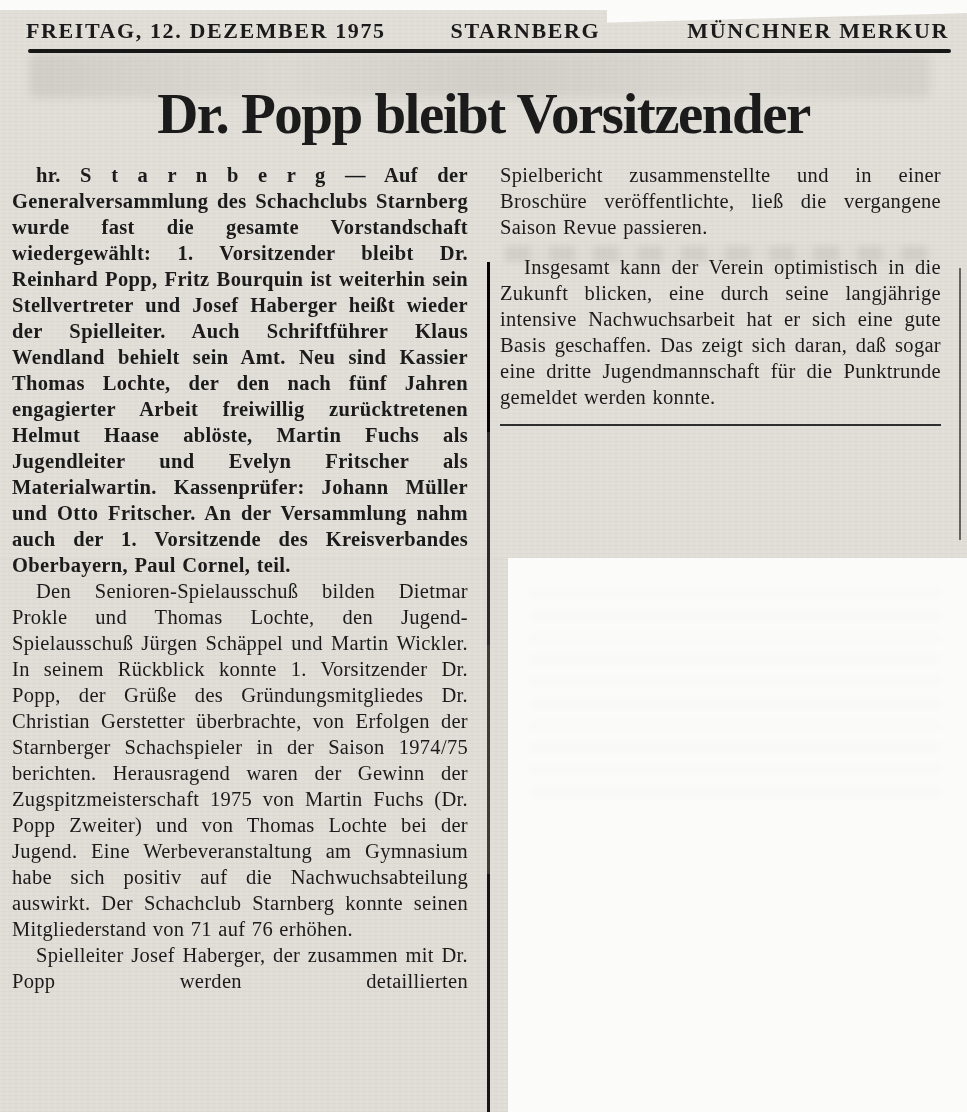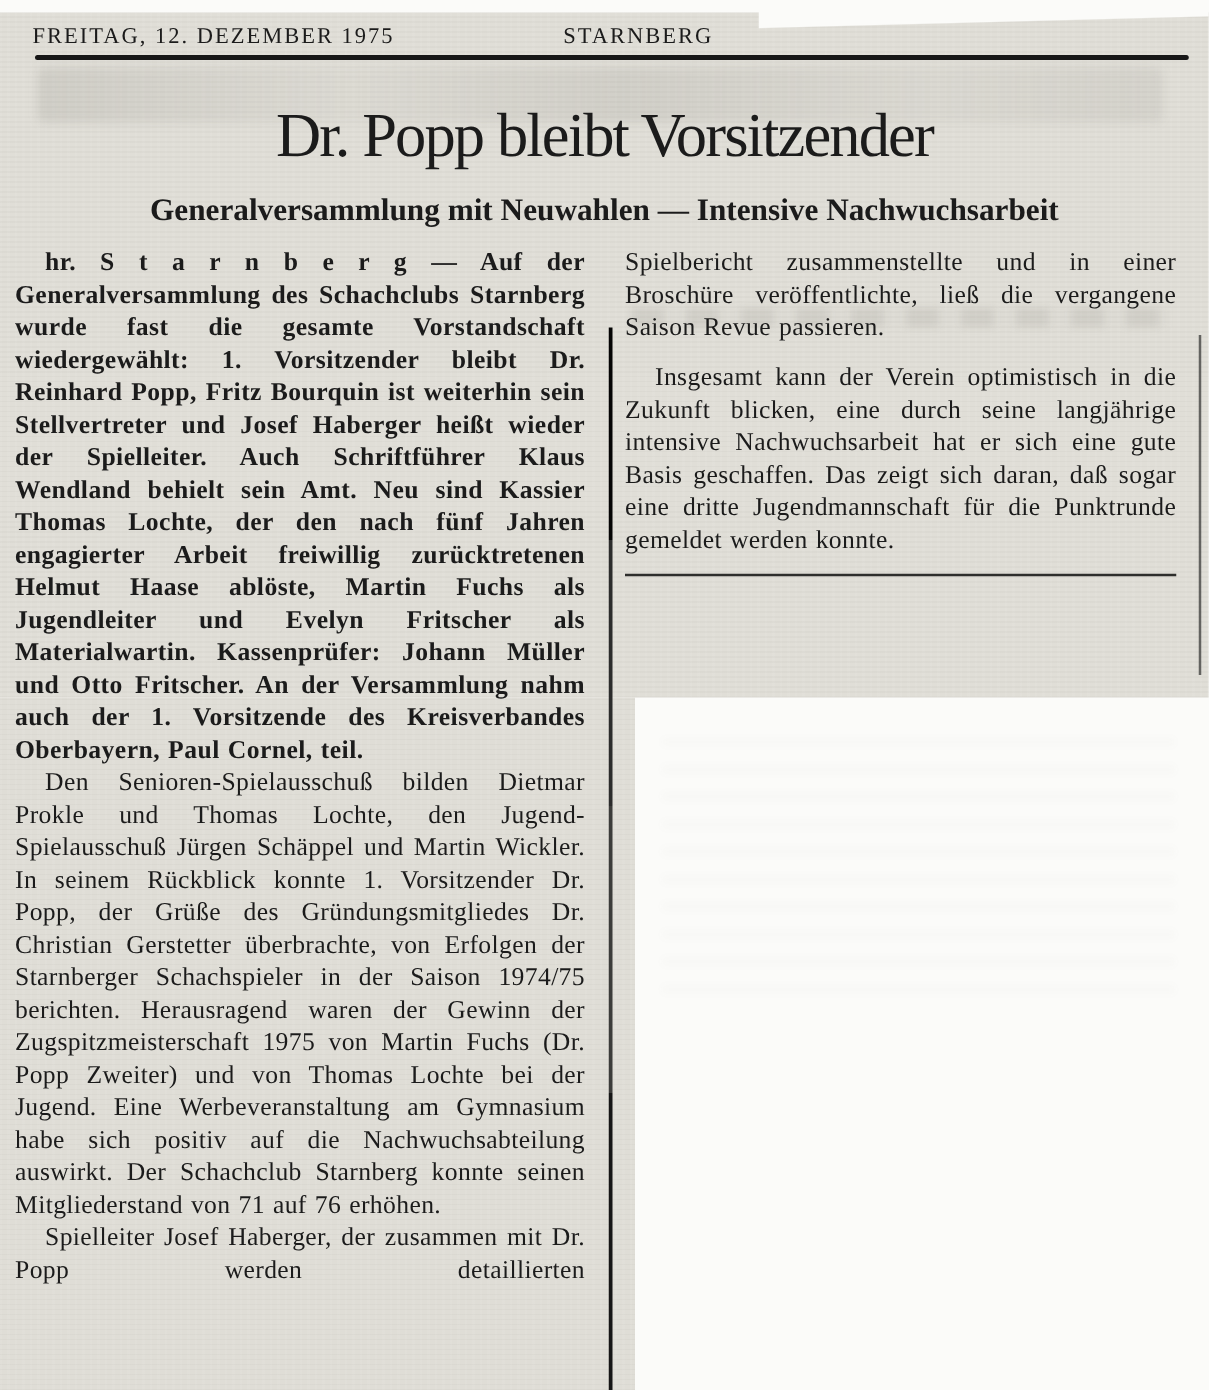--- a/index.html
+++ b/index.html
@@ -47,30 +47,30 @@
     filter:blur(3px);opacity:.5;
   }
 
   .content{position:relative;z-index:2;}
 
   
   .masthead{
     display:grid;grid-template-columns:46% 22% 32%;
     align-items:baseline;
     margin:18px 18px 0 26px;
-    font-size:18px;letter-spacing:1.6px;font-weight:400;
+    font-size:22px;letter-spacing:1.6px;font-weight:700;
   }
   .m-section{text-align:left;}
   .m-paper{text-align:right;}
   .masthead-rule{height:4px;background:#171717;margin:5px 16px 0 28px;border-radius:2px;}
 
   
   .headline{
     margin:26px 10px 0 10px;text-align:center;
-    font-size:50px;line-height:69px;font-weight:400;letter-spacing:-1.5px;
+    font-size:57px;line-height:69px;font-weight:700;letter-spacing:-1.5px;
   }
   .headline span{display:block;}
   .subheadline{
     margin:12px 10px 0 10px;text-align:center;
     font-size:25px;line-height:28px;font-weight:700;letter-spacing:0;
   }
 
   
   .columns{
     display:flex;margin-top:14px;padding:0 14px 0 12px;
@@ -105,28 +105,28 @@
   <div class="corner-wedge"></div>
   <div class="ghost-band-1"></div>
   <div class="ghost-band-2"></div>
   <div class="ghost-block"></div>
 
   <div class="content">
 
     <header class="masthead">
       <span class="m-date">FREITAG, 12. DEZEMBER 1975</span>
       <span class="m-section">STARNBERG</span>
+      <span class="m-paper">MÜNCHNER MERKUR</span>
     </header>
     <div class="masthead-rule"></div>
 
     <h1 class="headline">
       <span>Dr. Popp bleibt Vorsitzender</span>
     </h1>
 
-    <h2 class="subheadline">Generalversammlung mit Neuwahlen — Intensive Nachwuchsarbeit</h2>
 
     <div class="columns">
       <div class="col col-left">
         <p class="lead indent">hr. S t a r n b e r g — Auf der Generalversammlung des Schachclubs Starnberg wurde fast die gesamte Vorstandschaft wiedergewählt: 1. Vorsitzender bleibt Dr. Reinhard Popp, Fritz Bourquin ist weiterhin sein Stellvertreter und Josef Haberger heißt wieder der Spielleiter. Auch Schriftführer Klaus Wendland behielt sein Amt. Neu sind Kassier Thomas Lochte, der den nach fünf Jahren engagierter Arbeit freiwillig zurücktretenen Helmut Haase ablöste, Martin Fuchs als Jugendleiter und Evelyn Fritscher als Materialwartin. Kassenprüfer: Johann Müller und Otto Fritscher. An der Versammlung nahm auch der 1. Vorsitzende des Kreisverbandes Oberbayern, Paul Cornel, teil.</p>
         <p class="indent">Den Senioren-Spielausschuß bilden Dietmar Prokle und Thomas Lochte, den Jugend-Spielausschuß Jürgen Schäppel und Martin Wickler. In seinem Rückblick konnte 1. Vorsitzender Dr. Popp, der Grüße des Gründungsmitgliedes Dr. Christian Gerstetter überbrachte, von Erfolgen der Starnberger Schachspieler in der Saison 1974/75 berichten. Herausragend waren der Gewinn der Zugspitzmeisterschaft 1975 von Martin Fuchs (Dr. Popp Zweiter) und von Thomas Lochte bei der Jugend. Eine Werbeveranstaltung am Gymnasium habe sich positiv auf die Nachwuchsabteilung auswirkt. Der Schachclub Starnberg konnte seinen Mitgliederstand von 71 auf 76 erhöhen.</p>
         <p class="indent cut">Spielleiter Josef Haberger, der zusammen mit Dr. Popp werden detaillierten</p>
       </div>
       <div class="col col-right">
         <p>Spielbericht zusammenstellte und in einer Broschüre veröffentlichte, ließ die vergangene Saison Revue passieren.</p>
         <p class="indent gap">Insgesamt kann der Verein optimistisch in die Zukunft blicken, eine durch seine langjährige intensive Nachwuchsarbeit hat er sich eine gute Basis geschaffen. Das zeigt sich daran, daß sogar eine dritte Jugendmannschaft für die Punktrunde gemeldet werden konnte.</p>

